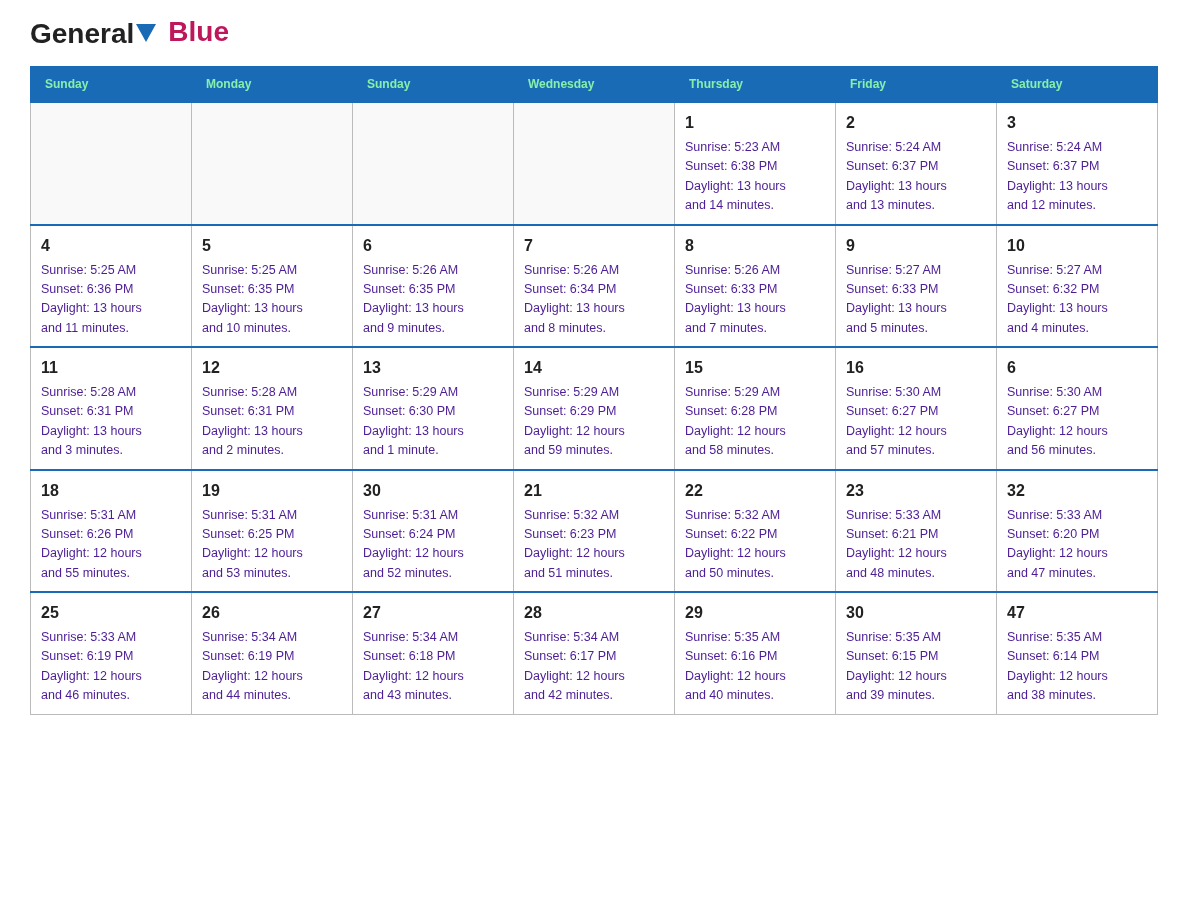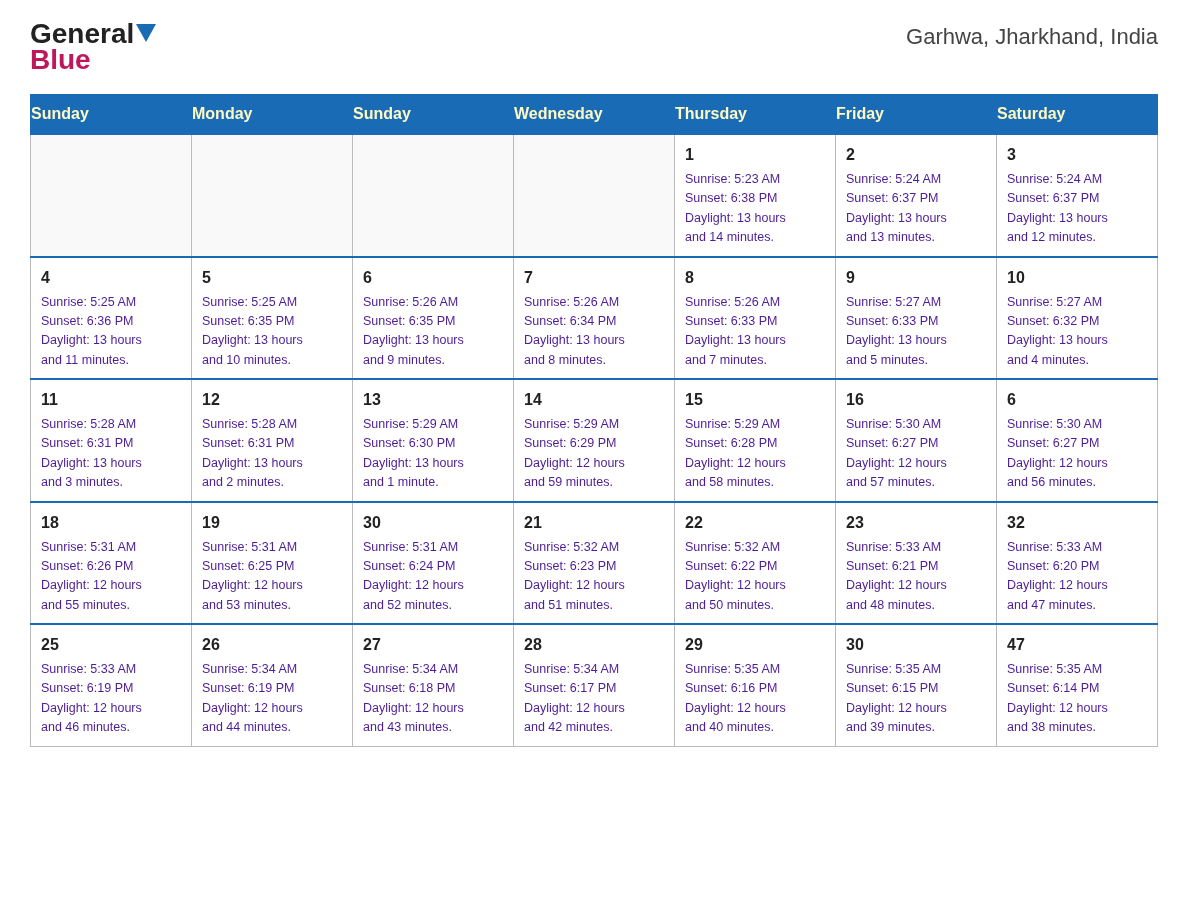--- a/index.html
+++ b/index.html
@@ -12,22 +12,23 @@
       padding: 20px 30px;
     }
     .header {
       display: flex;
       justify-content: space-between;
       align-items: flex-start;
       margin-bottom: 18px;
     }
     .logo {
       display: flex;
-      flex-direction: column;
+      flex-direction: row;
       align-items: flex-start;
+      gap: 12px;
     }
     .logo-text {
       font-size: 28px;
       font-weight: bold;
       color: #222;
       line-height: 1;
     }
     .logo-blue {
       color: #be185d;
       font-size: 28px;
@@ -48,24 +49,24 @@
       color: #444;
       margin-top: 4px;
     }
     .calendar {
       width: 100%;
       border-collapse: collapse;
       border: 1px solid #999;
     }
     .calendar th {
       background-color: #1a6bb5;
-      color: #fef9c3;
-      font-size: 16px;
-      font-weight: bold;
-      padding: 10px 0;
+      color: #86efac;
+      font-size: 12px;
+      font-weight: bold;
+      padding: 10px 14px;
       text-align: left;
       border: 1px solid #1a6bb5;
     }
     .calendar td {
       vertical-align: top;
       padding: 8px 10px;
       border: 1px solid #bbb;
       width: 14.28%;
       min-height: 110px;
       font-size: 13px;
@@ -102,21 +103,20 @@
       <span class="logo-text">General</span>
       <span style="display:inline-block;margin-left:2px;margin-top:2px;">
         <svg width="20" height="18" viewBox="0 0 20 18">
           <polygon points="0,0 20,0 10,18" fill="#1a6bb5"></polygon>
         </svg>
       </span>
     </div>
     <div class="logo-blue">Blue</div>
   </div>
   <div class="title-block">
-    <div class="location-title">Garhwa, Jharkhand, India</div>
   </div>
 </div>
 
 <table class="calendar">
   <thead>
     <tr>
     <th>Sunday</th>
         <th>Monday</th>
         <th>Sunday</th>
         <th>Wednesday</th>

